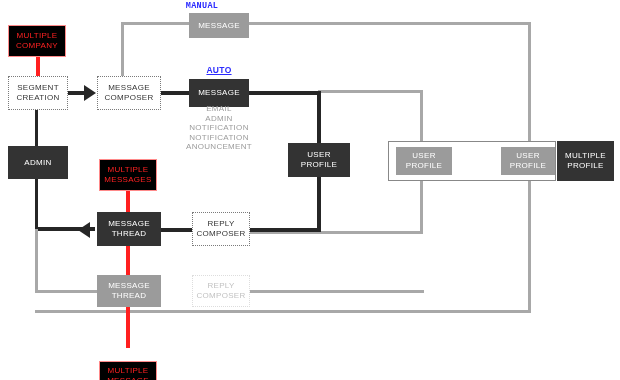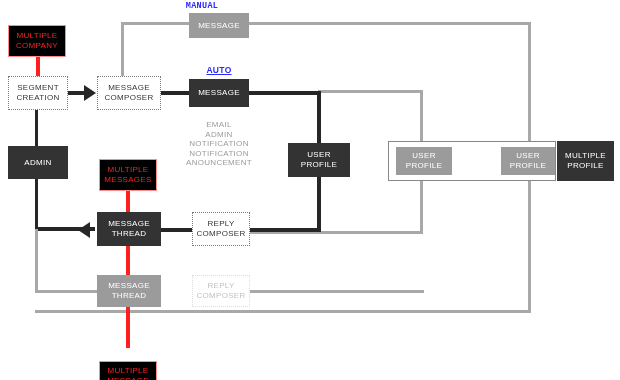--- a/index.html
+++ b/index.html
@@ -151,21 +151,21 @@
   <div class="node n-gray" style="left:189px; top:13px; width:60px; height:25px;">
     <span class="ln">MESSAGE</span>
   </div>
 
   <div class="caption cap-blue" style="left:189px; top:66px; width:60px;text-decoration:underline;">AUTO</div>
 
   <div class="node n-dark" style="left:189px; top:79px; width:60px; height:28px;">
     <span class="ln">MESSAGE</span>
   </div>
 
-  <div class="caption cap-gray" style="left:174px; top:120px; width:90px;text-align:center;">
+  <div class="caption cap-gray" style="left:174px; top:104px; width:90px;text-align:center;">
     <div>EMAIL</div>
     <div>ADMIN</div>
     <div>NOTIFICATION</div>
     <div>NOTIFICATION</div>
     <div>ANOUNCEMENT</div>
   </div>
 
   <div class="node n-dark" style="left:288px; top:143px; width:62px; height:34px;">
     <span class="ln">USER</span>
     <span class="ln">PROFILE</span>

